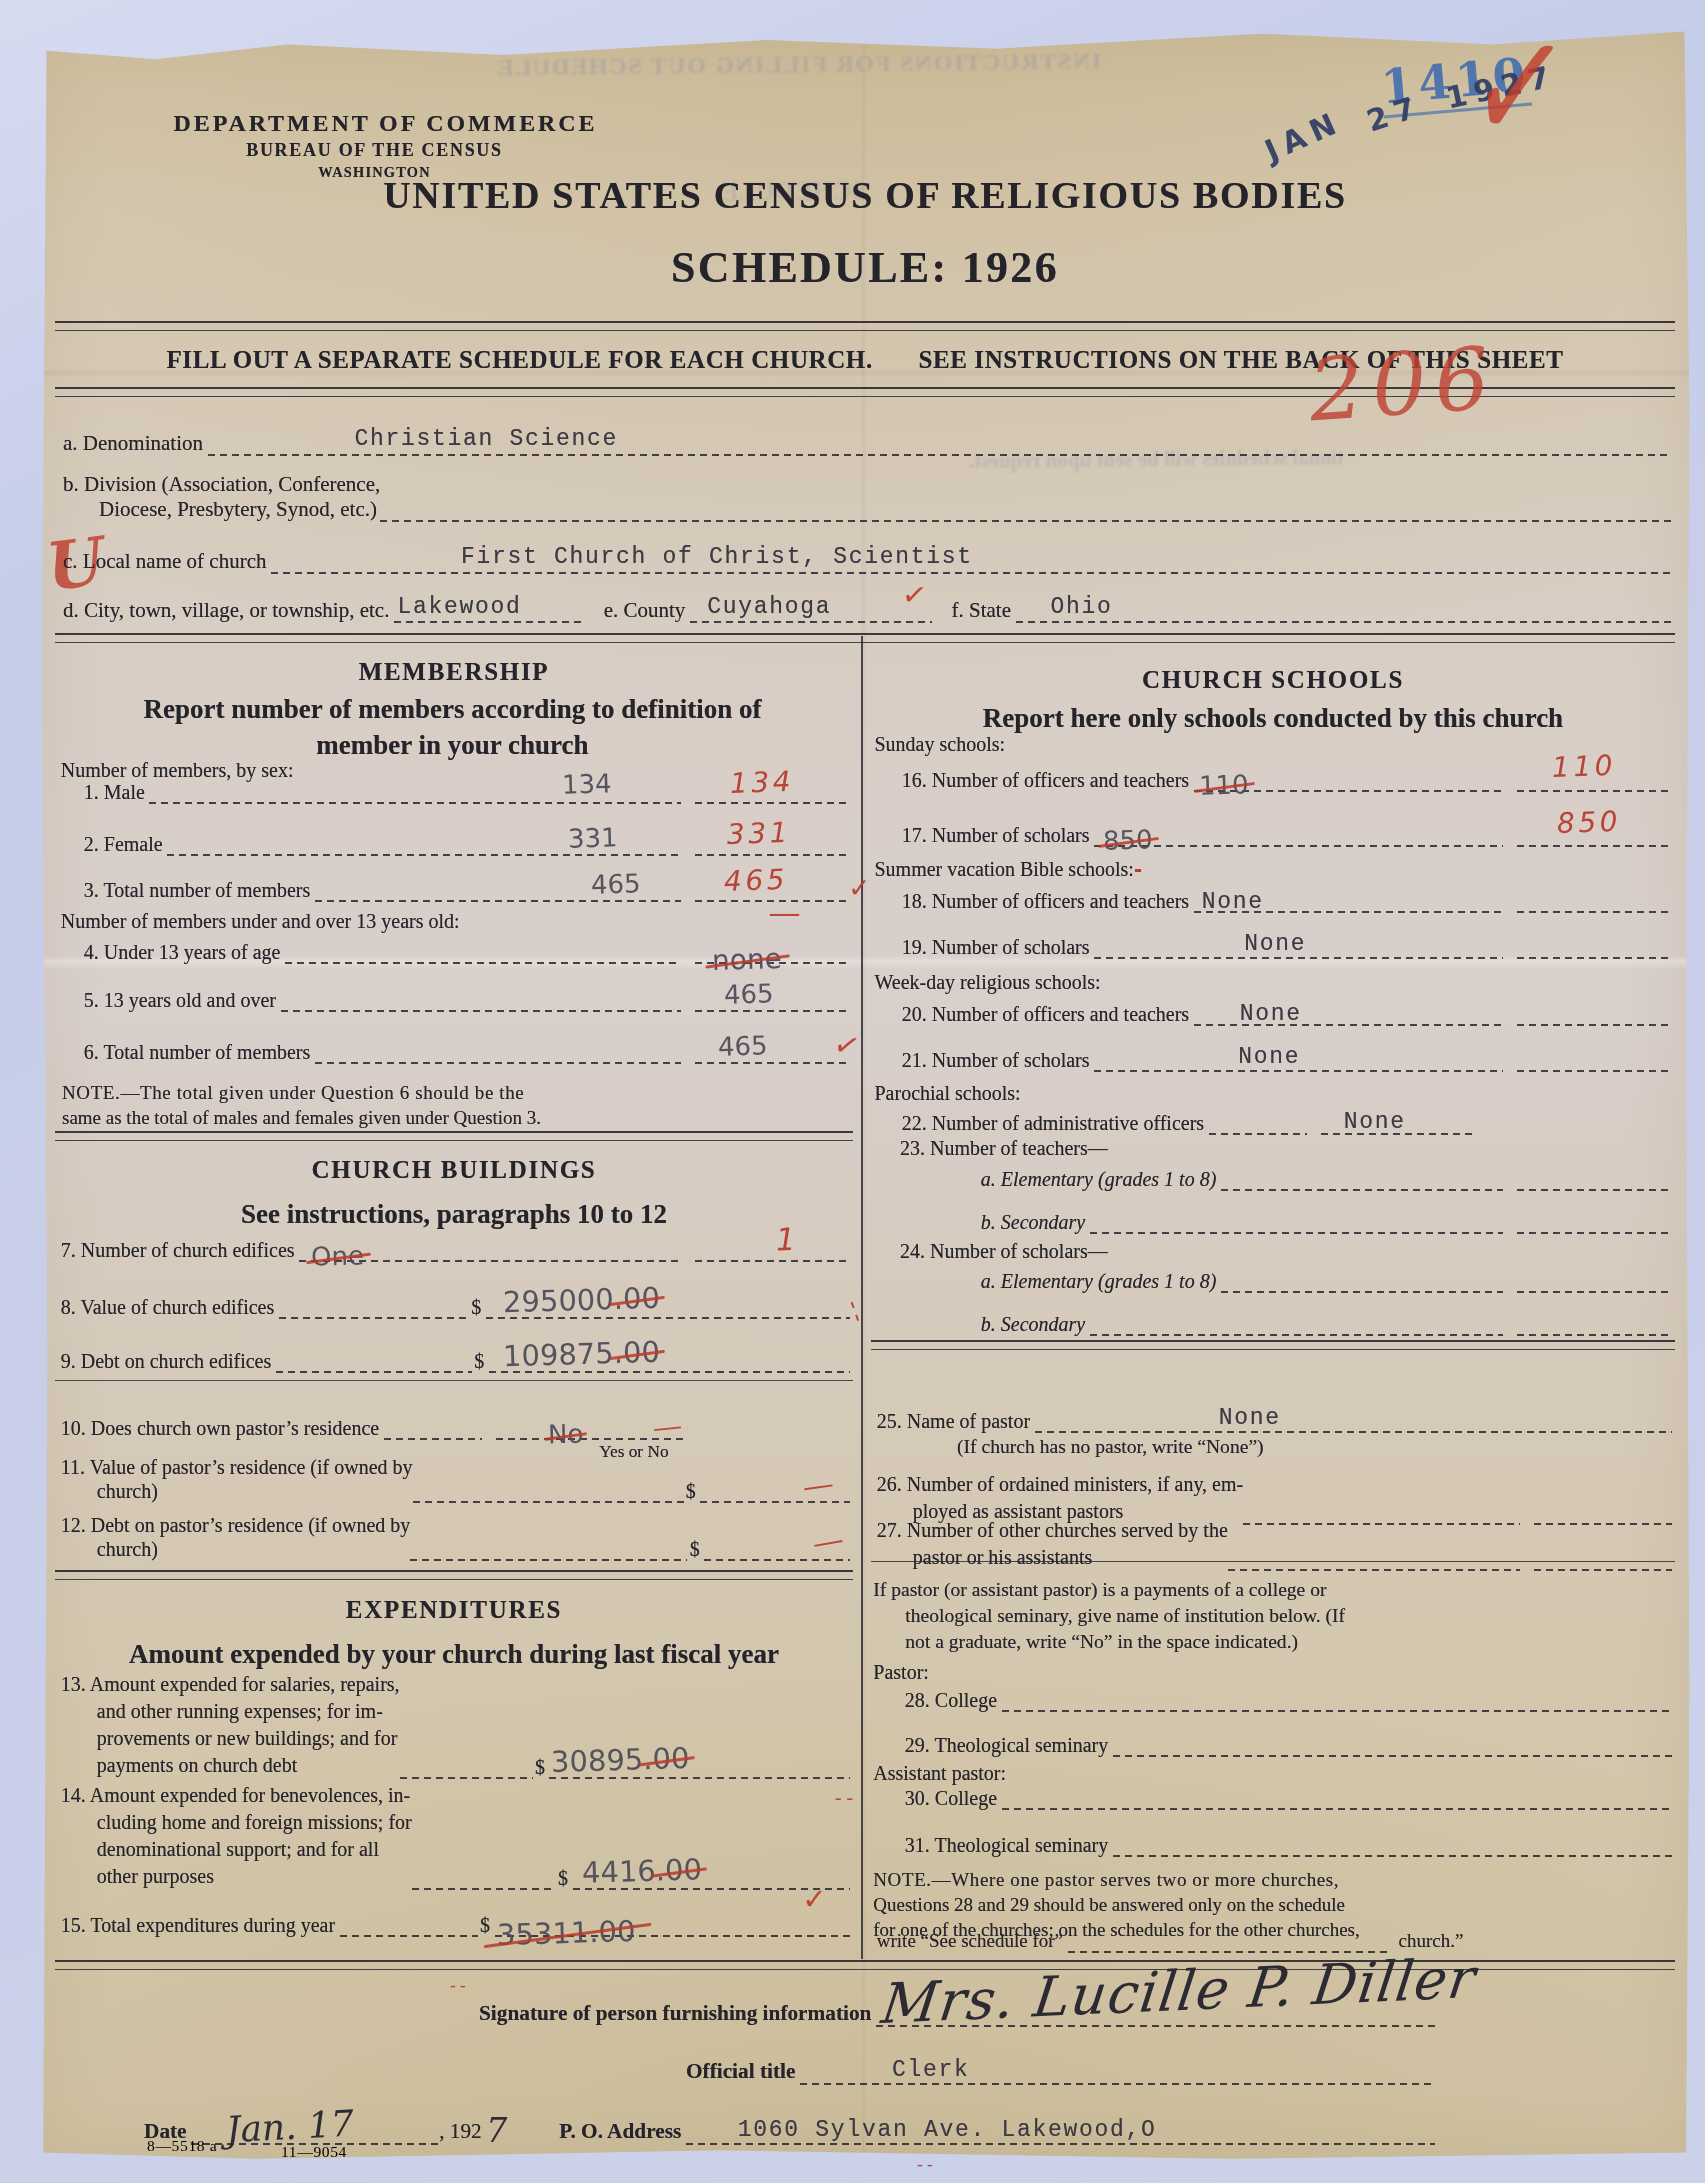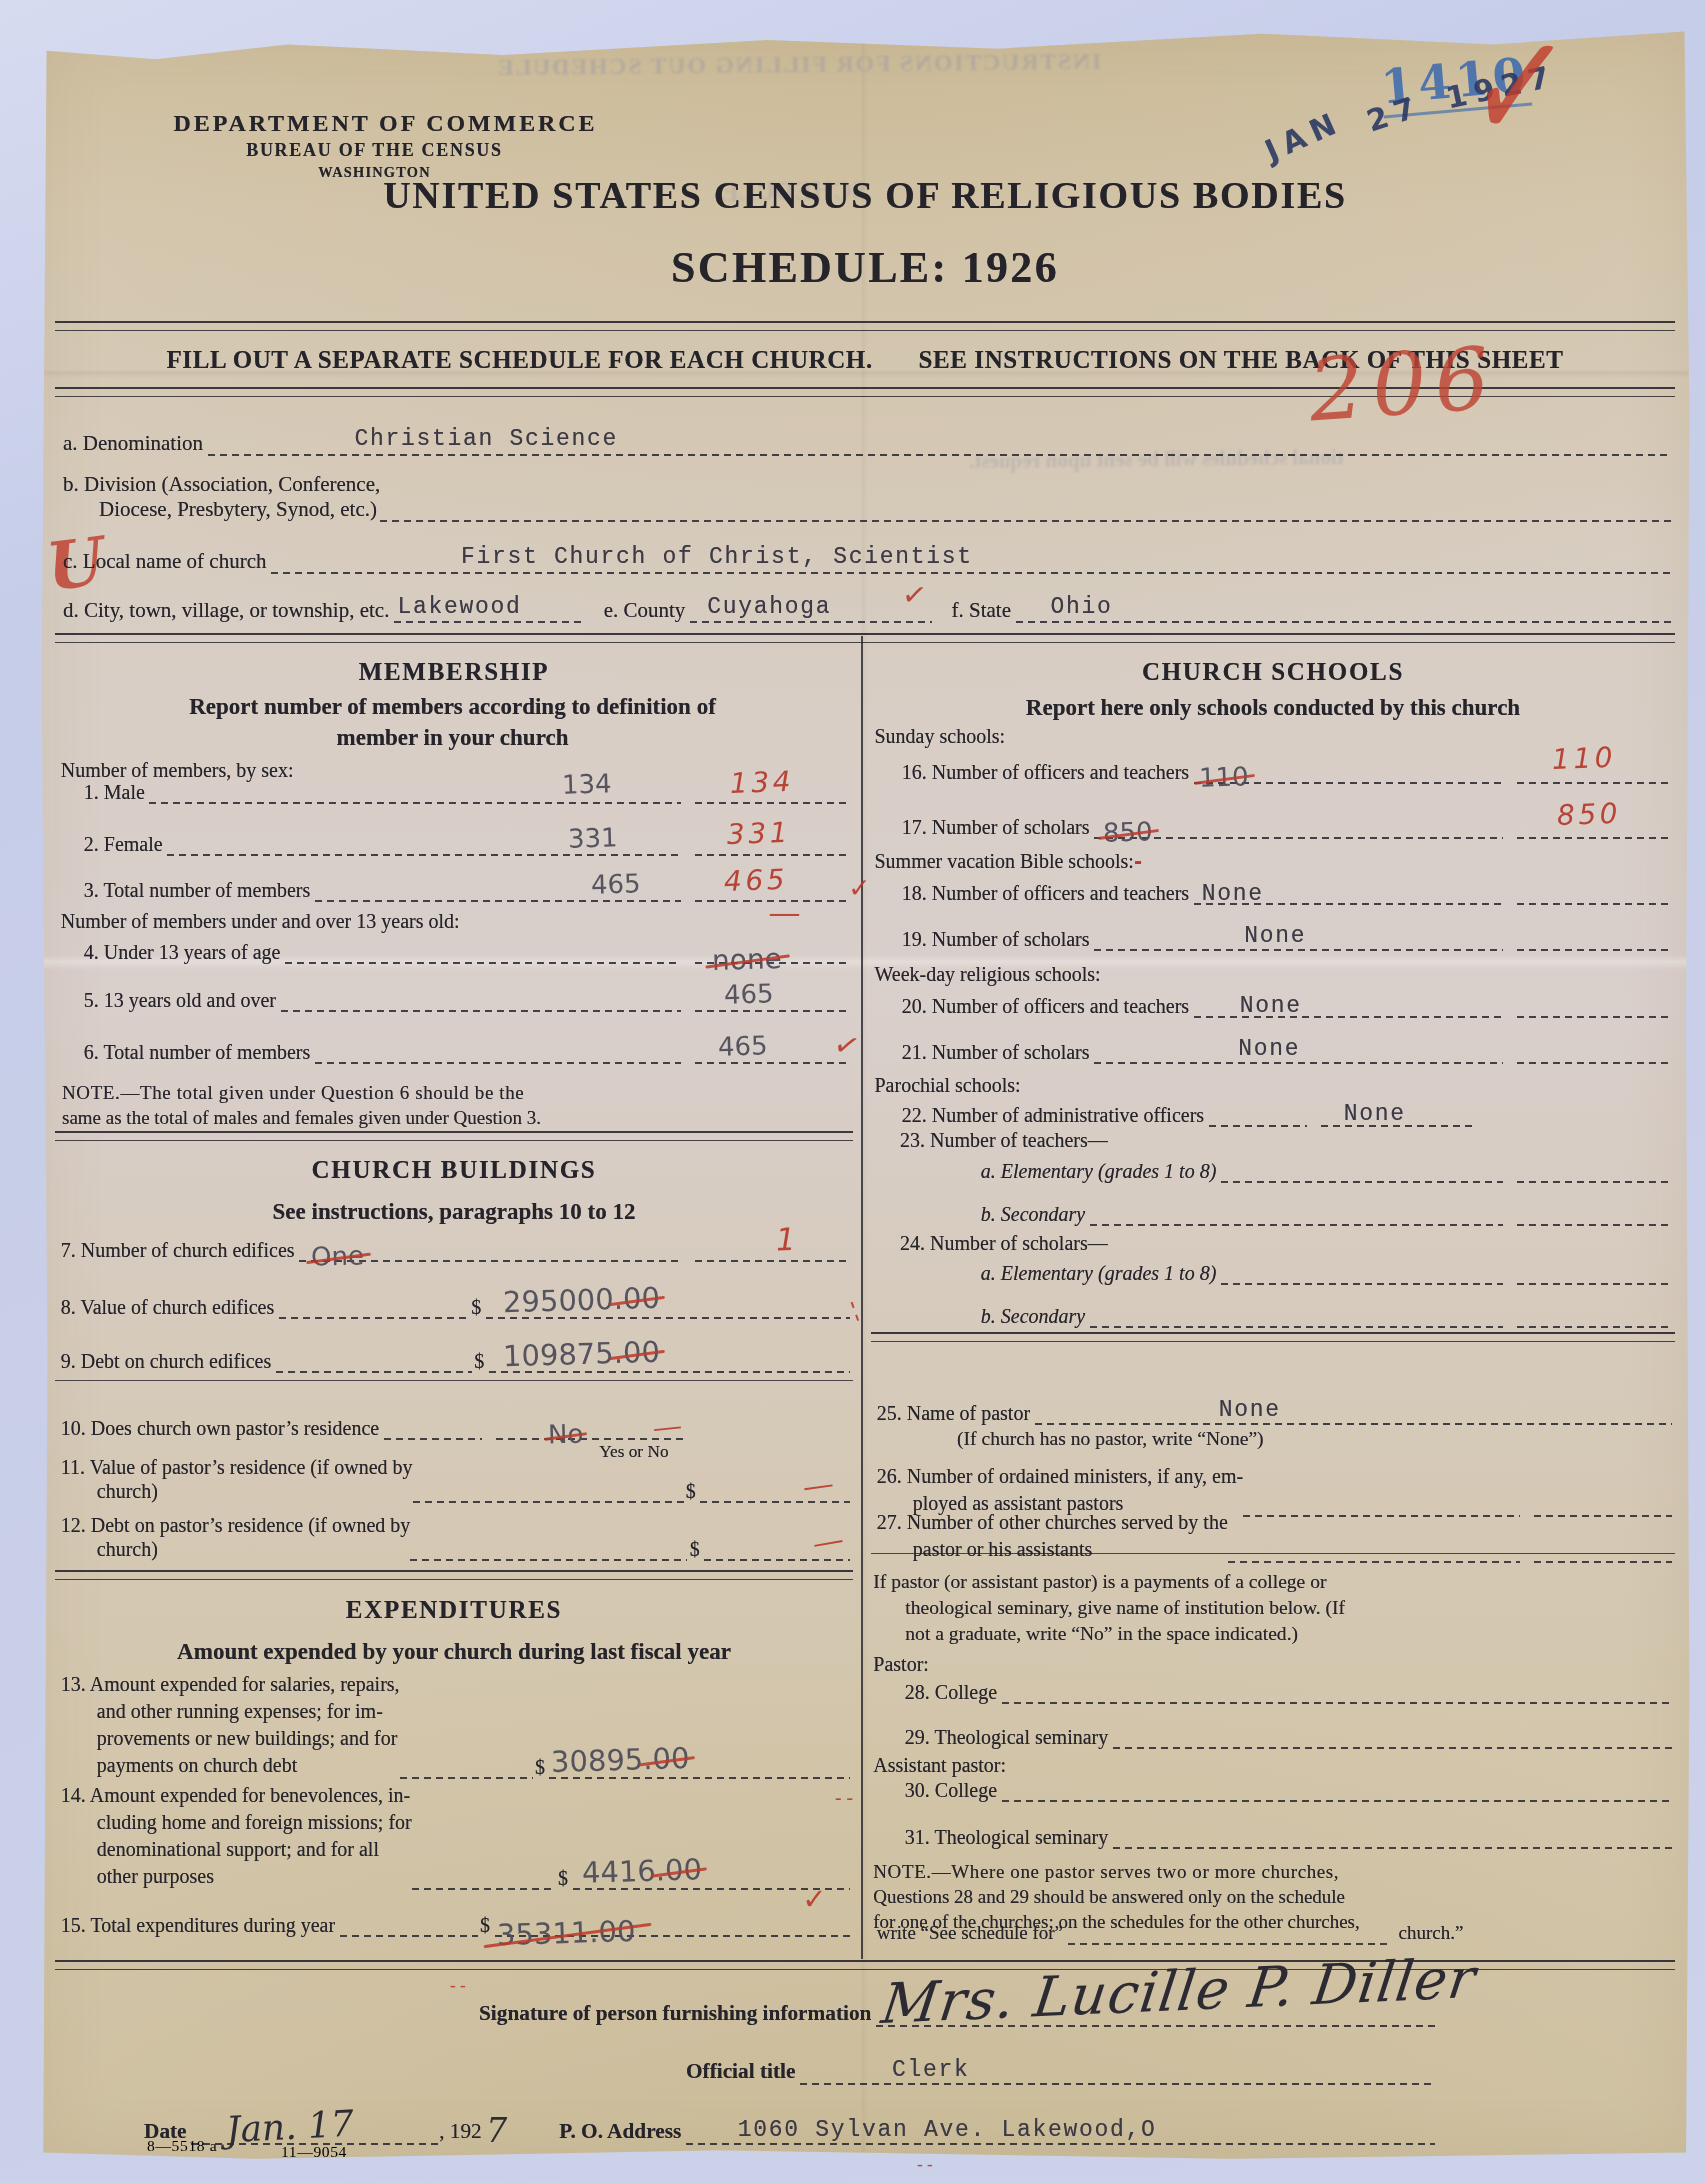--- a/index.html
+++ b/index.html
@@ -39,21 +39,21 @@
   .usd{padding:0 4.6px 0 2.3px;text-shadow:0 0 0.6px rgba(35,32,42,.55);}
   .v{position:absolute;bottom:0;white-space:nowrap;}
   
   .typed{font-family:"Liberation Mono","DejaVu Sans Mono",monospace;font-size:23px;letter-spacing:1.7px;color:#3c3a45;text-shadow:0 0 0.6px rgba(50,46,60,.5);}
   .pencil{font-family:"DejaVu Sans",sans-serif;font-size:26px;color:#4f4e5a;transform:rotate(-1.6deg);opacity:.95;}
   .redh{font-family:"DejaVu Sans",sans-serif;font-style:italic;font-size:28px;letter-spacing:3.5px;color:#b5392b;transform:rotate(-2deg);opacity:.92;}
   .rm{position:absolute;color:#bb392a;opacity:.9;}
   .xr{position:relative;display:inline-block;}
   .xr::after{content:"";position:absolute;left:-10%;right:-12%;top:52%;height:2.9px;background:rgba(186,54,40,.88);transform:rotate(-6deg);border-radius:1.7px;}
   .sec-t{font-weight:bold;font-size:25px;letter-spacing:1.7px;text-align:center;}
-  .sec-s{font-weight:bold;font-size:23px;text-align:center;line-height:1.35;}
+  .sec-s{font-weight:bold;font-size:27px;text-align:center;line-height:1.35;}
   .side{font-size:20px;}
   .hint{position:absolute;top:22px;right:17.3px;font-size:17.3px;white-space:nowrap;text-shadow:0 0 0.6px rgba(35,32,42,.5);}
   .notep{font-size:19px;line-height:1.32;text-align:left;}
   .notep .lead{letter-spacing:0.6px;}
   
   .bleed{position:absolute;transform:scaleX(-1) rotate(.6deg);color:#7e85a6;opacity:.30;filter:blur(0.9px);font-weight:bold;white-space:nowrap;}
   
   .stamp-num{position:absolute;font-family:"DejaVu Serif",serif;font-weight:bold;font-size:47px;letter-spacing:4.6px;color:#3f6cae;transform:rotate(-5deg);opacity:.88;border-bottom:3.5px solid rgba(63,108,174,.75);padding-bottom:1.2px;}
   .stamp-date{position:absolute;font-family:"DejaVu Sans",sans-serif;font-weight:bold;font-size:30px;color:#2c3a63;opacity:.9;white-space:nowrap;}
   .stamp-date span{display:inline-block;}
@@ -320,21 +320,21 @@
       <span class="lbl">15. Total expenditures during year</span>
       <span class="d" style="flex:0 0 138px;"></span>
       <span class="usd">$</span>
       <span class="d">
         <span class="v pencil xr" style="left:2.3px;bottom:1.2px;font-size:29px;"><span>35311</span><span>.00</span></span>
         <span class="rm chk" style="right:23px;top:-35px;font-size:29px;">✓</span>
       </span>
     </div>
   </div>
 
-  <div style="position:absolute;left:816px;top:0;width:804px;height:100%;">
+  <div style="position:absolute;left:816px;top:8px;width:804px;height:100%;">
     <div class="prt sec-t" style="left:0;width:100%;top:8.6px;">CHURCH SCHOOLS</div>
     <div class="prt sec-s" style="left:0;width:100%;top:43px;">Report here only schools conducted by this church</div>
     <div class="prt side" style="left:3.5px;top:76px;">Sunday schools:</div>
 
     <div class="q" style="top:111px;">
       <span class="lbl" style="padding-left:25px;">16. Number of officers and teachers</span>
       <span class="d">
         <span class="v pencil xr" style="left:5.8px;bottom:2.3px;">110</span>
       </span>
       <span class="d d2">

